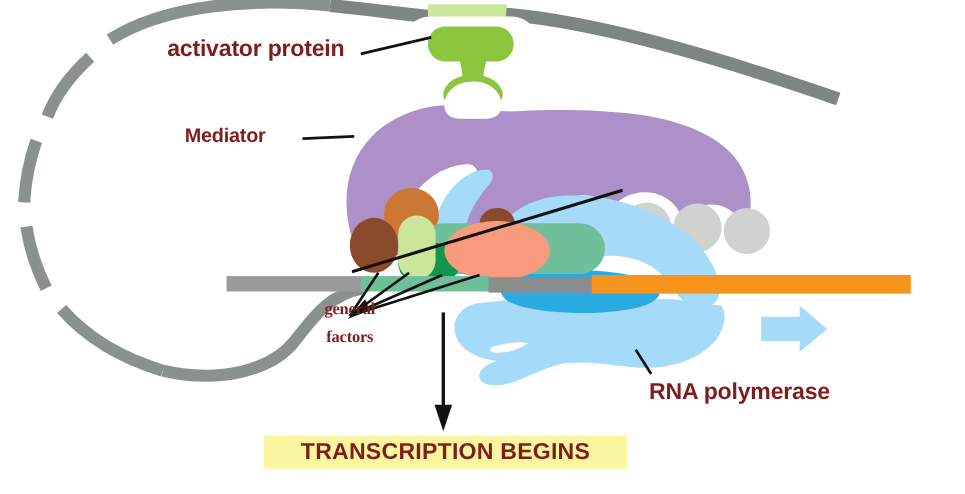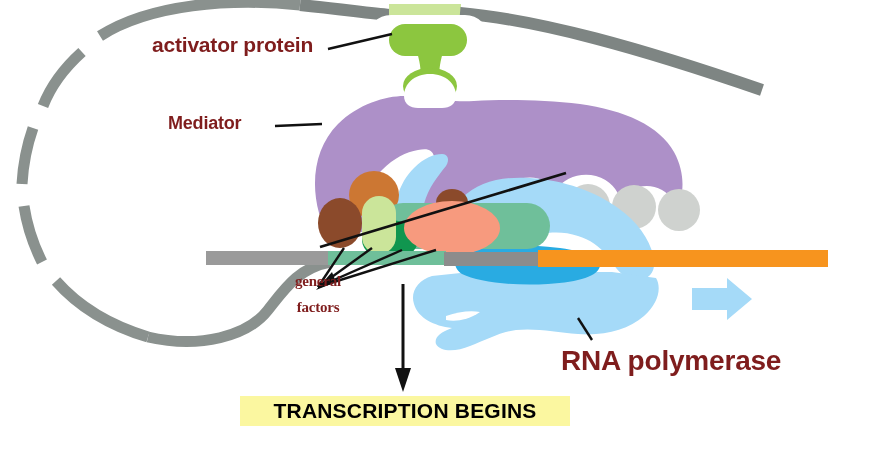--- a/index.html
+++ b/index.html
@@ -37,23 +37,23 @@
     left: 152px;
     top: 33px;
     font-size: 21px;
   }
   #label-mediator {
     left: 168px;
     top: 113px;
     font-size: 18px;
   }
   #label-rnapol {
-    left: 561px;
+    left: 590px;
     top: 345px;
-    font-size: 28px;
+    font-size: 21px;
   }
   #label-gtf {
     left: 228px;
     top: 268px;
     font-size: 15px;
     line-height: 26px;
     text-align: center;
     width: 180px;
     white-space: normal;
     font-family: Liberation Serif, serif;
@@ -67,21 +67,21 @@
     height: 30px;
     background: #fbf7a0;
     display: flex;
     align-items: center;
     justify-content: center;
   }
   #banner-text {
     font-family: "Liberation Sans", sans-serif;
     font-weight: bold;
     font-size: 21px;
-    color: #000000;
+    color: #7f1d1d;
     letter-spacing: 0.2px;
     white-space: nowrap;
   }
 </style>
 </head>
 <body>
 
 <div id="stage">
 
   <svg id="scene" viewBox="0 0 877 449" xmlns="http://www.w3.org/2000/svg">

